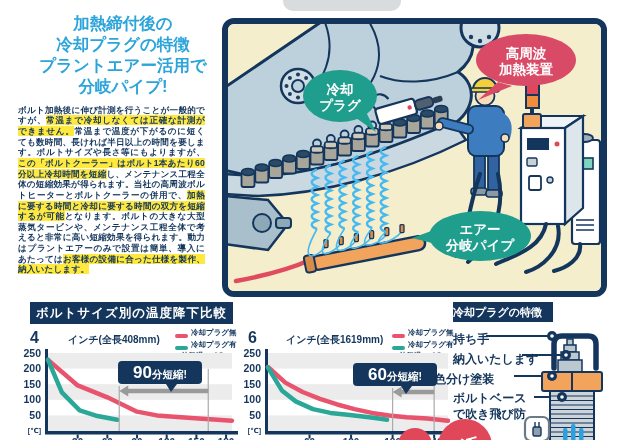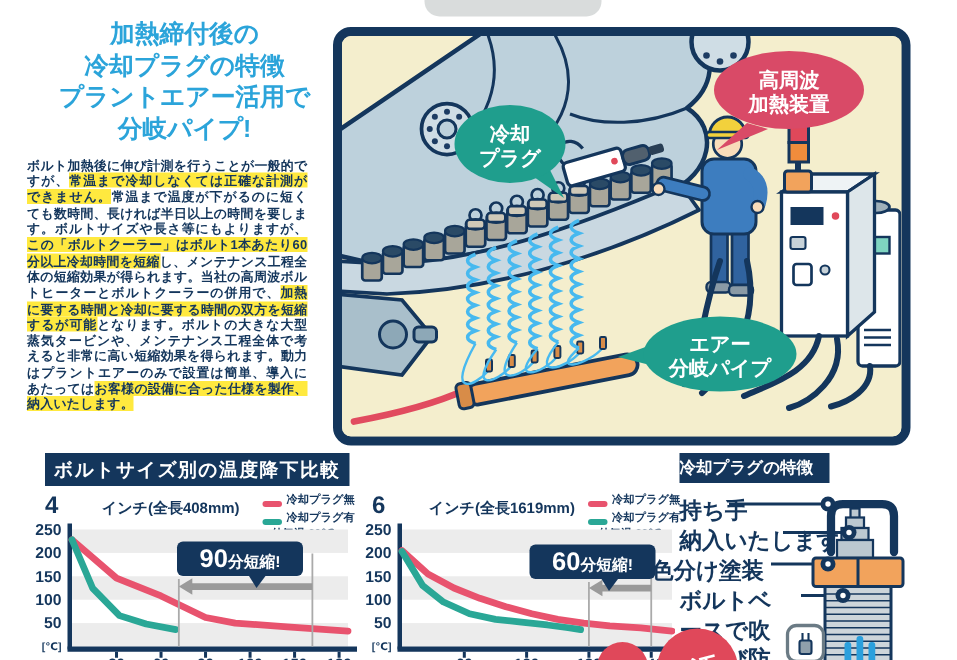--- a/index.html
+++ b/index.html
@@ -20,21 +20,21 @@
   .ctitle{font-weight:bold;color:var(--navy);white-space:nowrap;}
   .ctitle .num{font-size:16px;} .ctitle .rest{font-size:10px;padding-left:29px;}
   .ct1{left:30px;top:329px;} .ct2{left:248px;top:329px;}
   .legend{display:flex;flex-direction:column;gap:2px;}
   .lg1{left:175px;top:328px;} .lg2{left:392px;top:328px;}
   .legend-row{display:flex;align-items:flex-end;gap:3px;font-size:7.5px;font-weight:bold;color:var(--navy);}
   .chip{width:13px;height:4px;border-radius:2px;}
   .chip.c-red{background:var(--red);} .chip.c-teal{background:var(--teal);}
   .ambient{font-size:7.5px;font-weight:bold;color:var(--navy);white-space:nowrap;}
   .amb1{left:181px;top:351px;} .amb2{left:399px;top:351px;}
-  .feat-item{font-size:15px;font-weight:bold;color:var(--navy);}
+  .feat-item{font-size:12px;font-weight:bold;color:var(--navy);}
   .fi0{left:453px;top:331px;} .fi1{left:453px;top:351px;} .fi2{left:434px;top:371px;}
   .fi3{left:453px;top:391px;width:74px;line-height:1.3;word-break:break-all;}
   svg{display:block;}
 </style>
 </head>
 <body>
 
 <div class="page">
 
   <div class="abs title">

